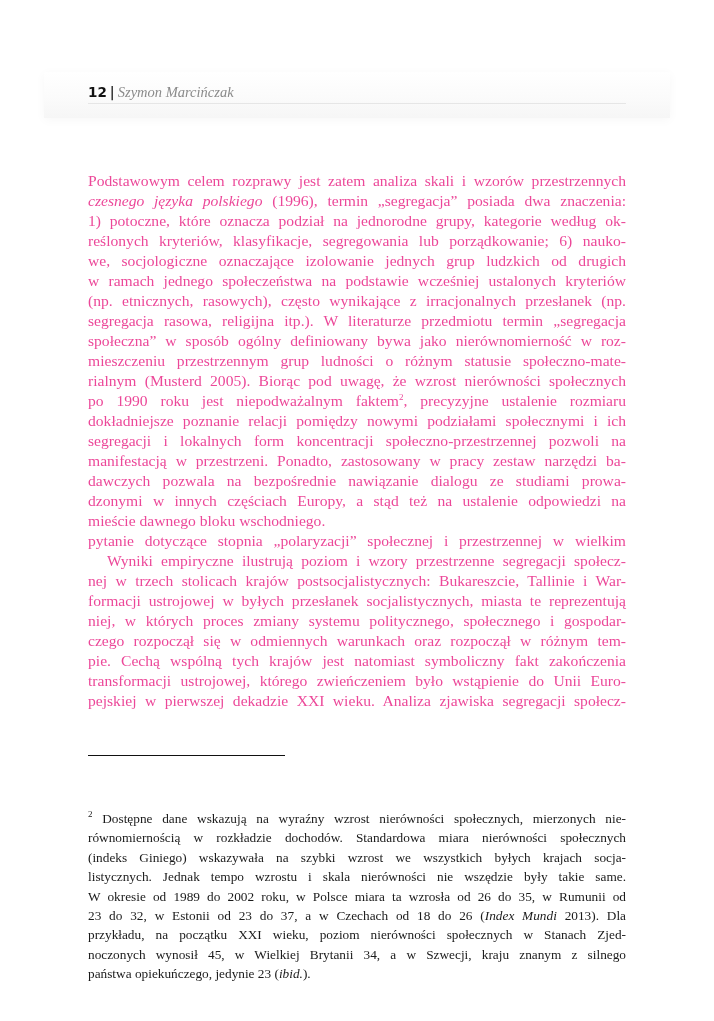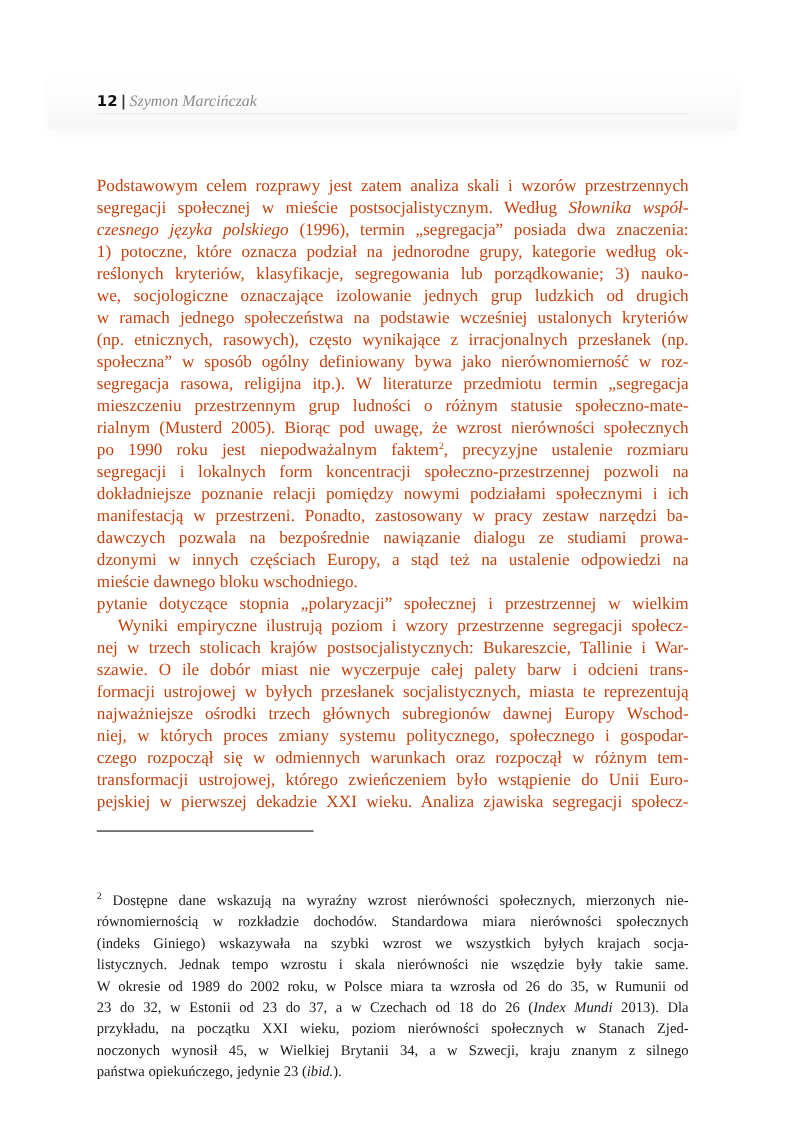--- a/index.html
+++ b/index.html
@@ -15,22 +15,22 @@
       font-size: 14px; line-height: 20px; white-space: nowrap;
     }
     .page-num { font-family: "DejaVu Sans", sans-serif; font-weight: bold; color: #111; font-size: 13.5px; }
     .sep { font-family: "DejaVu Sans", sans-serif; font-weight: bold; color: #333; margin: 0 3px 0 3px; font-size: 13.5px; }
     .author { font-family: "Liberation Serif", serif; font-style: italic; color: #8a8a8a; font-size: 14.5px; }
     .header-rule {
       position: absolute; left: 88px; top: 103px; width: 538px; height: 1px;
       background: #e6e6e6;
     }
     .body-text {
-      position: absolute; left: 88px; top: 160px; width: 538px;
-      font-family: "Liberation Serif", serif; font-size: 15.6px; line-height: 20px; color: #c2410c;
+      position: absolute; left: 88px; top: 171px; width: 538px;
+      font-family: "Liberation Serif", serif; font-size: 15.6px; line-height: 20px; color: #ec4899;
     }
     .line { display: block; text-align: justify; text-align-last: justify; white-space: nowrap; height: 20px; }
     .line.last { text-align-last: left; }
     .line.indent { text-indent: 19px; }
     .footnote-rule {
       position: absolute; left: 88px; top: 755px; width: 197px; height: 1.2px; background: #111;
     }
     .footnote {
       position: absolute; left: 88px; top: 809px; width: 538px;
       font-family: "Liberation Serif", serif; font-size: 13.3px; line-height: 19.4px; color: #1a1a1a;
@@ -44,46 +44,44 @@
 
 <div class="page">
   <div class="header-band"></div>
   <div class="running-head">
     <span class="page-num">12</span><span class="sep">|</span><span class="author">Szymon Marcińczak</span>
   </div>
   <div class="header-rule"></div>
 
   <div class="body-text" id="body">
       <div class="line"><span>Podstawowym celem rozprawy jest zatem analiza skali i wzorów przestrzennych</span></div>
-      <div class="line"><span>segregacji społecznej w mieście postsocjalistycznym. Według </span><i>Słownika współ-</i></div>
       <div class="line"><span></span><i>czesnego języka polskiego</i><span> (1996), termin „segregacja” posiada dwa znaczenia:</span></div>
       <div class="line"><span>1) potoczne, które oznacza podział na jednorodne grupy, kategorie według ok-</span></div>
-      <div class="line"><span>reślonych kryteriów, klasyfikacje, segregowania lub porządkowanie; 3) nauko-</span></div>
+      <div class="line"><span>reślonych kryteriów, klasyfikacje, segregowania lub porządkowanie; 6) nauko-</span></div>
       <div class="line"><span>we, socjologiczne oznaczające izolowanie jednych grup ludzkich od drugich</span></div>
       <div class="line"><span>w ramach jednego społeczeństwa na podstawie wcześniej ustalonych kryteriów</span></div>
       <div class="line"><span>(np. etnicznych, rasowych), często wynikające z irracjonalnych przesłanek (np.</span></div>
+      <div class="line"><span>segregacja rasowa, religijna itp.). W literaturze przedmiotu termin „segregacja</span></div>
       <div class="line"><span>społeczna” w sposób ogólny definiowany bywa jako nierównomierność w roz-</span></div>
-      <div class="line"><span>segregacja rasowa, religijna itp.). W literaturze przedmiotu termin „segregacja</span></div>
       <div class="line"><span>mieszczeniu przestrzennym grup ludności o różnym statusie społeczno-mate-</span></div>
       <div class="line"><span>rialnym (Musterd 2005). Biorąc pod uwagę, że wzrost nierówności społecznych</span></div>
       <div class="line"><span>po 1990 roku jest niepodważalnym faktem</span><sup>2</sup><span>, precyzyjne ustalenie rozmiaru</span></div>
+      <div class="line"><span>dokładniejsze poznanie relacji pomiędzy nowymi podziałami społecznymi i ich</span></div>
       <div class="line"><span>segregacji i lokalnych form koncentracji społeczno-przestrzennej pozwoli na</span></div>
-      <div class="line"><span>dokładniejsze poznanie relacji pomiędzy nowymi podziałami społecznymi i ich</span></div>
       <div class="line"><span>manifestacją w przestrzeni. Ponadto, zastosowany w pracy zestaw narzędzi ba-</span></div>
       <div class="line"><span>dawczych pozwala na bezpośrednie nawiązanie dialogu ze studiami prowa-</span></div>
       <div class="line"><span>dzonymi w innych częściach Europy, a stąd też na ustalenie odpowiedzi na</span></div>
       <div class="line last"><span>mieście dawnego bloku wschodniego.</span></div>
       <div class="line"><span>pytanie dotyczące stopnia „polaryzacji” społecznej i przestrzennej w wielkim</span></div>
       <div class="line indent"><span>Wyniki empiryczne ilustrują poziom i wzory przestrzenne segregacji społecz-</span></div>
       <div class="line"><span>nej w trzech stolicach krajów postsocjalistycznych: Bukareszcie, Tallinie i War-</span></div>
-      <div class="line"><span>szawie. O ile dobór miast nie wyczerpuje całej palety barw i odcieni trans-</span></div>
       <div class="line"><span>formacji ustrojowej w byłych przesłanek socjalistycznych, miasta te reprezentują</span></div>
-      <div class="line"><span>najważniejsze ośrodki trzech głównych subregionów dawnej Europy Wschod-</span></div>
       <div class="line"><span>niej, w których proces zmiany systemu politycznego, społecznego i gospodar-</span></div>
       <div class="line"><span>czego rozpoczął się w odmiennych warunkach oraz rozpoczął w różnym tem-</span></div>
+      <div class="line"><span>pie. Cechą wspólną tych krajów jest natomiast symboliczny fakt zakończenia</span></div>
       <div class="line"><span>transformacji ustrojowej, którego zwieńczeniem było wstąpienie do Unii Euro-</span></div>
       <div class="line"><span>pejskiej w pierwszej dekadzie XXI wieku. Analiza zjawiska segregacji społecz-</span></div>
     </div>
 
   <div class="footnote-rule"></div>
   <div class="footnote" id="fn">
       <div class="line"><sup>2</sup><span> Dostępne dane wskazują na wyraźny wzrost nierówności społecznych, mierzonych nie-</span></div>
       <div class="line"><span>równomiernością w rozkładzie dochodów. Standardowa miara nierówności społecznych</span></div>
       <div class="line"><span>(indeks Giniego) wskazywała na szybki wzrost we wszystkich byłych krajach socja-</span></div>
       <div class="line"><span>listycznych. Jednak tempo wzrostu i skala nierówności nie wszędzie były takie same.</span></div>

